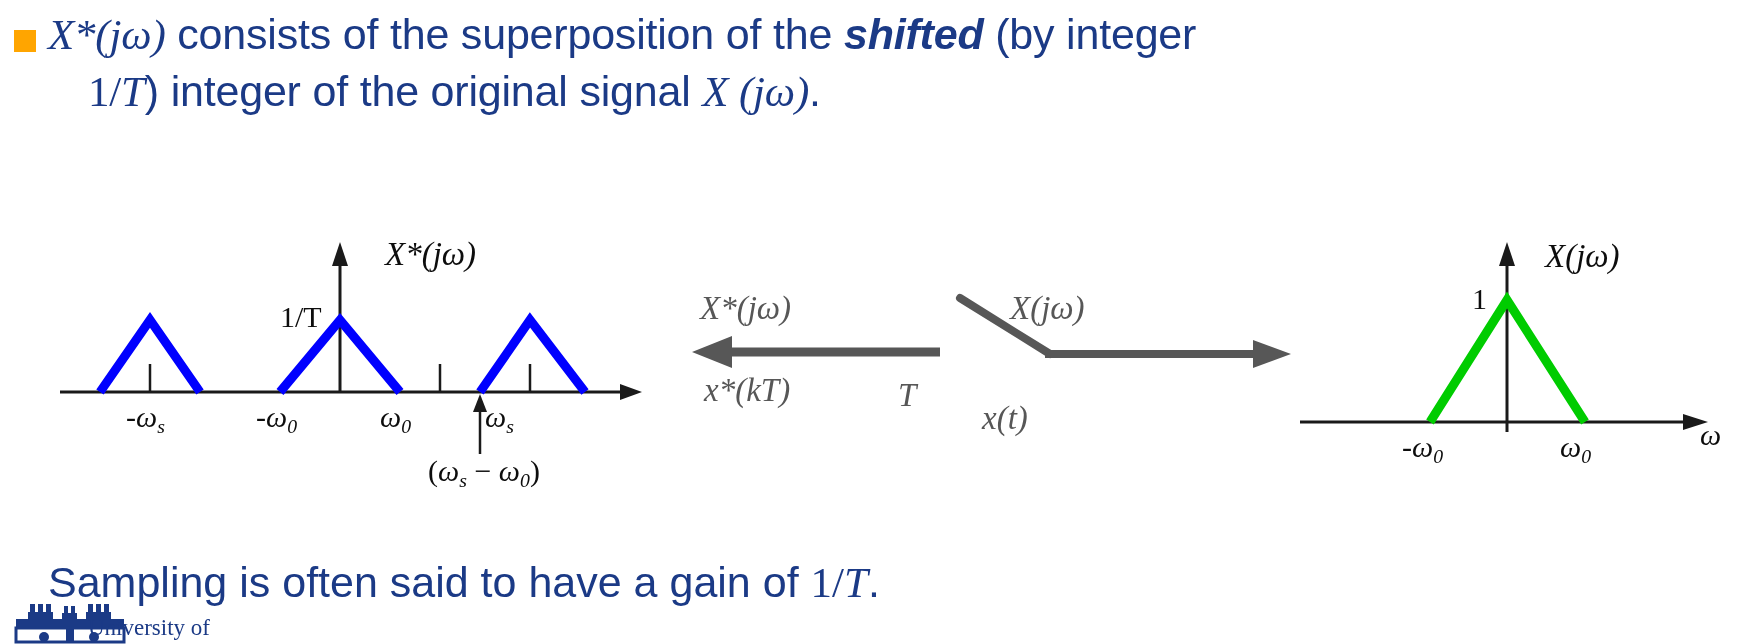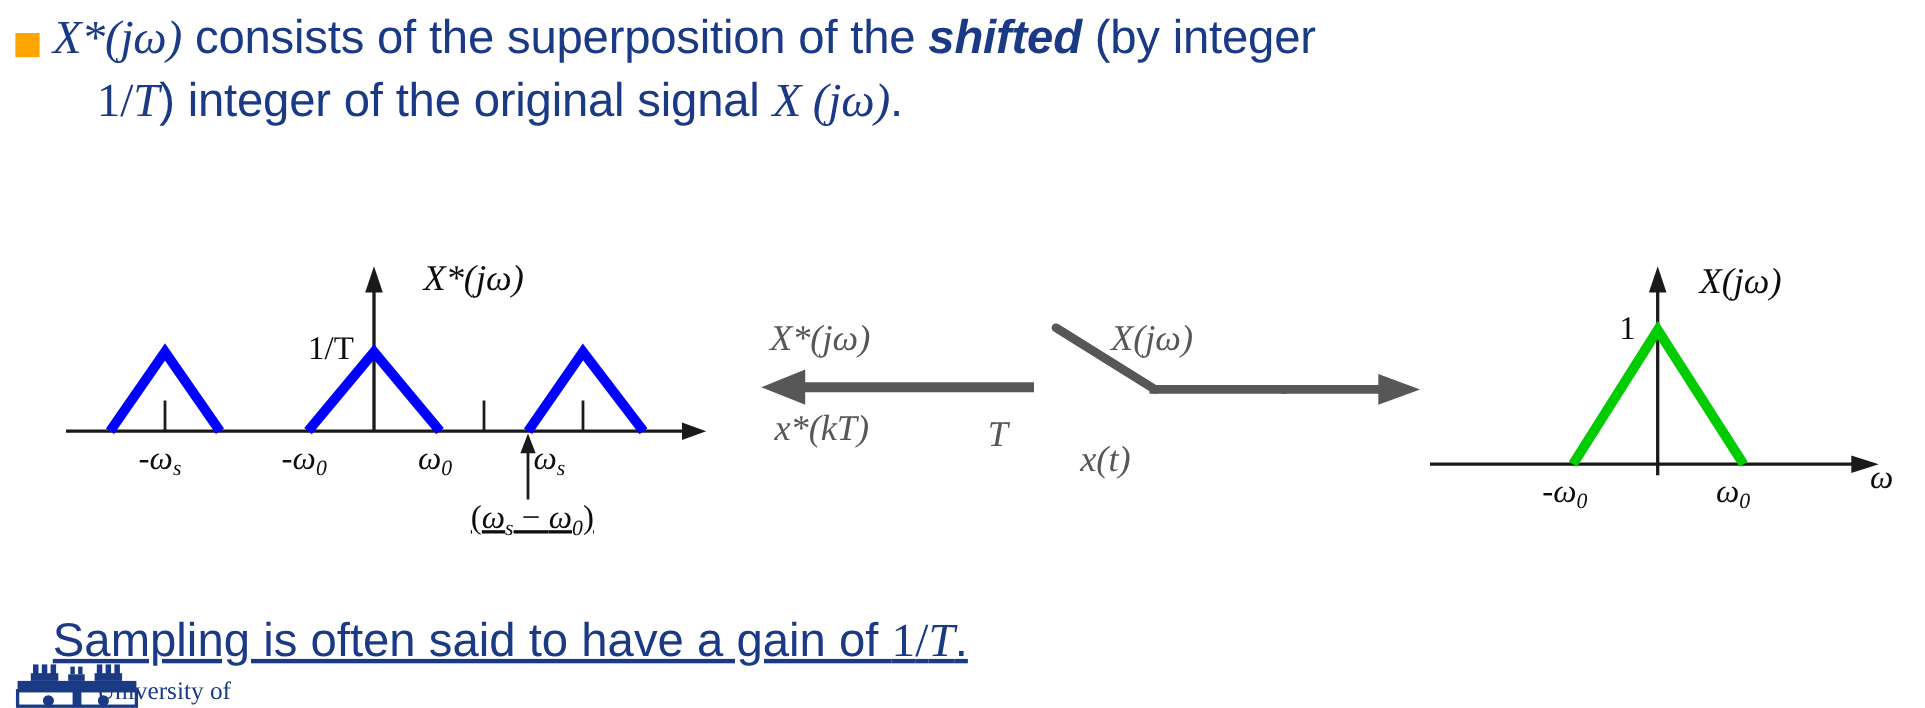--- a/index.html
+++ b/index.html
@@ -55,21 +55,21 @@
     font-family:"Liberation Serif", serif;
     font-style:italic;
     color:#575757;
     font-size:33px;
     white-space:nowrap;
   }
 
   
   .bottom-line{
     position:absolute;left:48px;top:556px;width:1700px;
-    color:#1B3A86;font-size:43px;line-height:52px;white-space:nowrap;text-decoration:underline;
+    color:#1B3A86;font-size:43px;line-height:52px;white-space:nowrap;
   }
 
   .logo{position:absolute;left:8px;top:600px;width:170px;height:44px;}
   .logo-text{
     position:absolute;left:88px;top:615px;
     color:#1B3A86;font-size:23px;
     font-family:"Liberation Serif", serif;
     white-space:nowrap;
   }
 </style>
@@ -119,21 +119,21 @@
     </svg>
 
     <div class="lbl" style="left:385px;top:4px;font-size:33px;">X*(jω)</div>
     <div class="lbl lbl-up" style="left:280px;top:68px;font-size:30px;">1/T</div>
 
     <div class="lbl" style="left:126px;top:168px;"><span>-ω</span><span class="sb">s</span></div>
     <div class="lbl" style="left:256px;top:168px;"><span>-ω</span><span class="sb">0</span></div>
     <div class="lbl" style="left:380px;top:168px;"><span>ω</span><span class="sb">0</span></div>
     <div class="lbl" style="left:485px;top:168px;"><span>ω</span><span class="sb">s</span></div>
 
-    <div class="lbl" style="left:428px;top:222px;text-decoration:underline;"><span class="lbl-up">(</span><span>ω</span><span class="sb">s</span><span class="lbl-up"> − </span><span>ω</span><span class="sb">0</span><span class="lbl-up">)</span></div>
+    <div class="lbl" style="left:428px;top:222px;"><span class="lbl-up">(</span><span>ω</span><span class="sb">s</span><span class="lbl-up"> − </span><span>ω</span><span class="sb">0</span><span class="lbl-up">)</span></div>
 
     <svg width="560" height="300" style="position:absolute;left:640px;top:0px;">
 
       <line x1="90" y1="120" x2="300" y2="120" stroke="#575757" stroke-width="9"></line>
       <polygon points="92,104 52,120 92,136" fill="#575757"></polygon>
 
       <line x1="320" y1="66" x2="410" y2="122" stroke="#575757" stroke-width="8" stroke-linecap="round"></line>
       <line x1="405" y1="122" x2="530" y2="122" stroke="#575757" stroke-width="8"></line>
     </svg>
 

